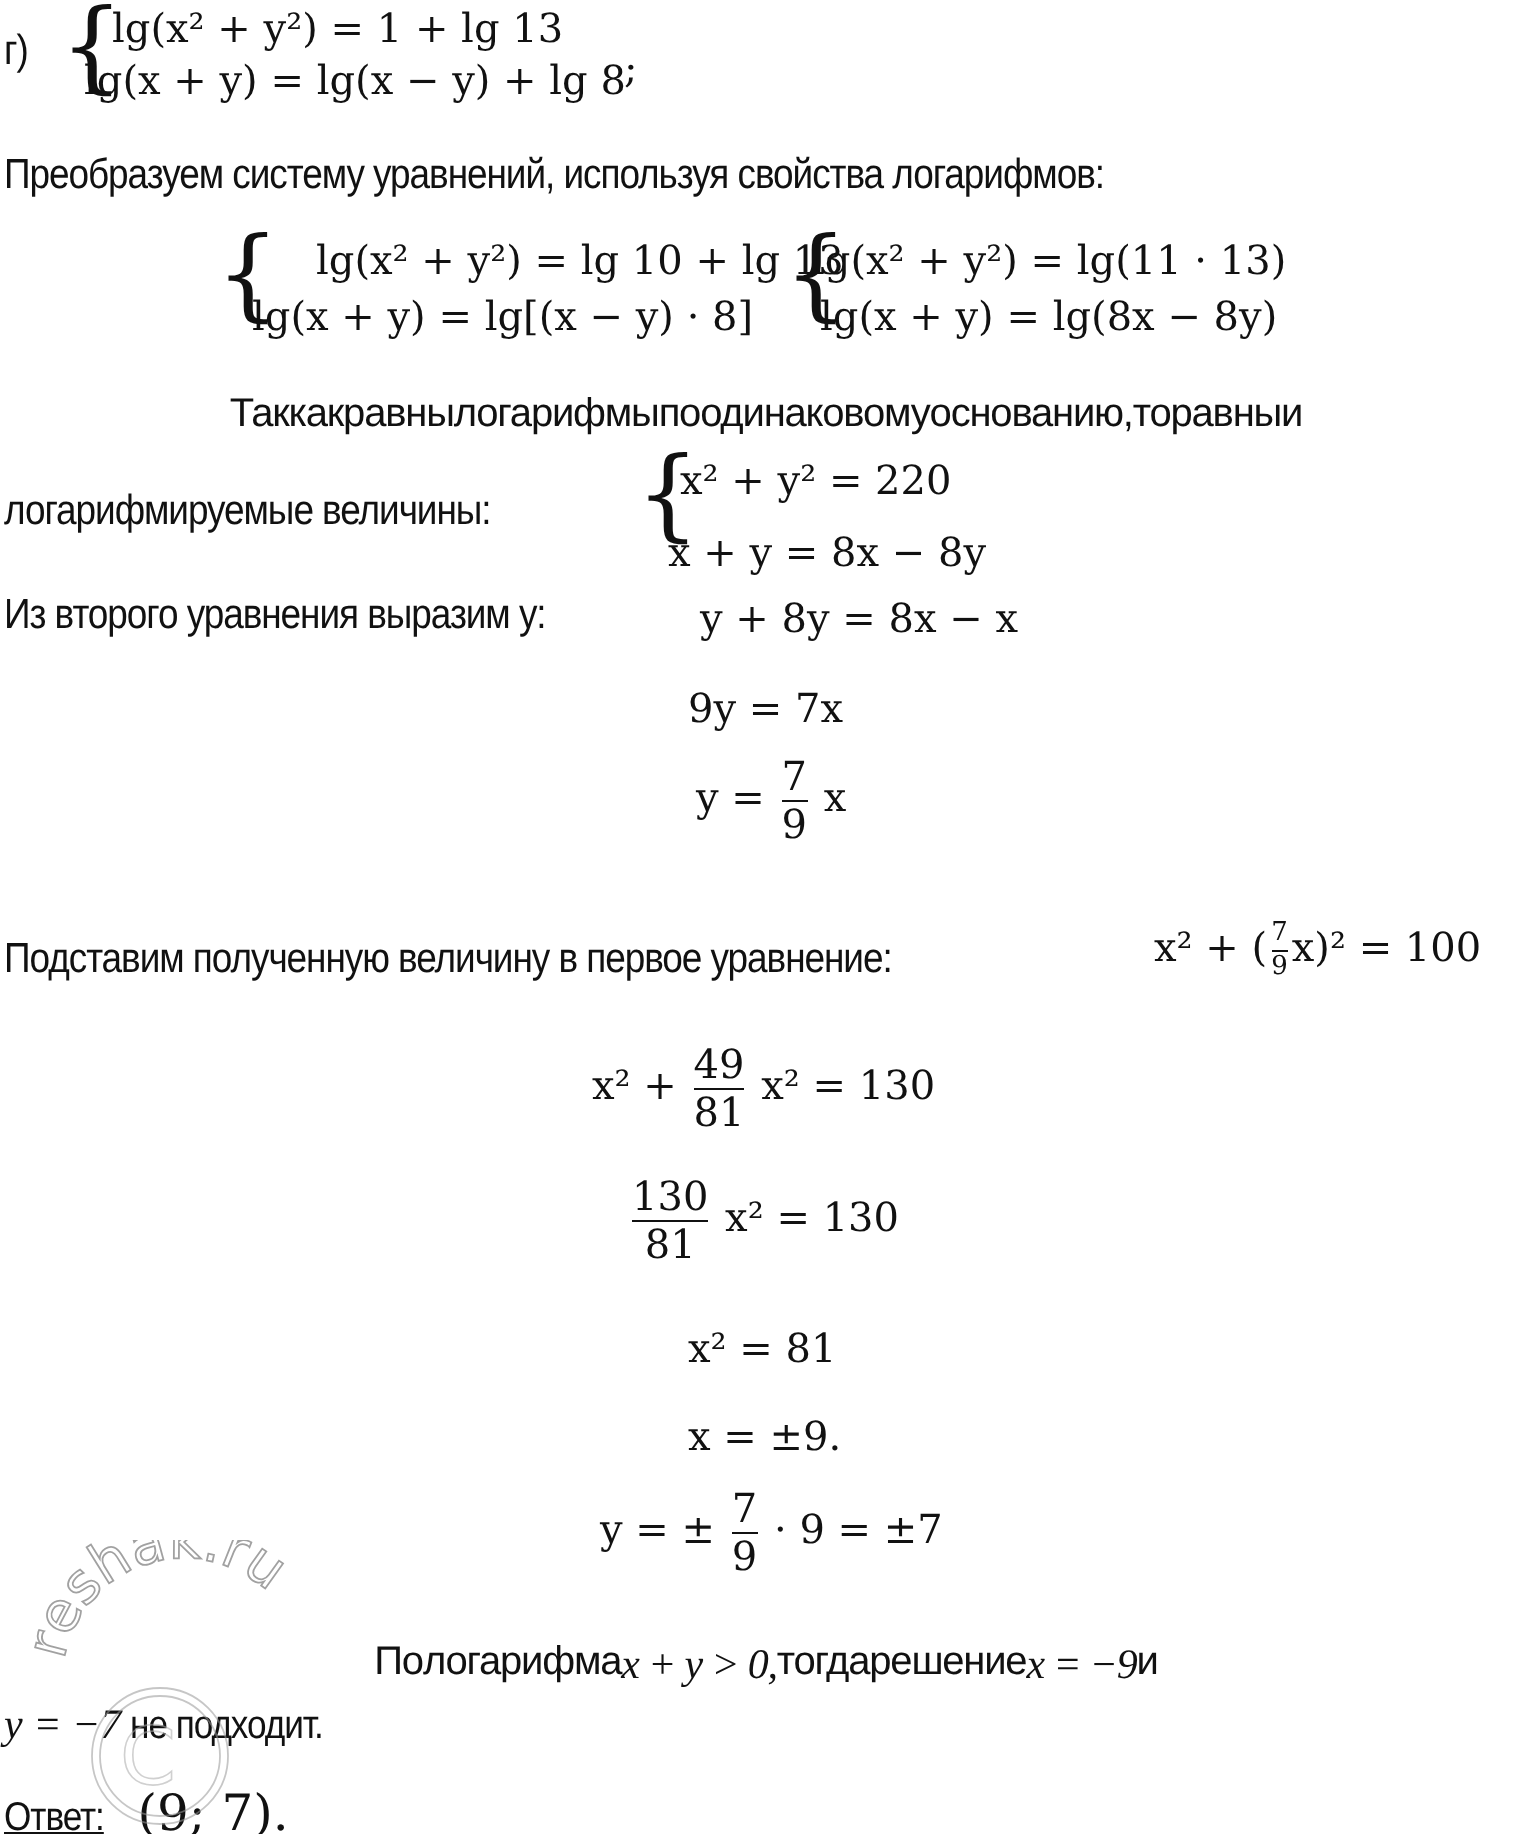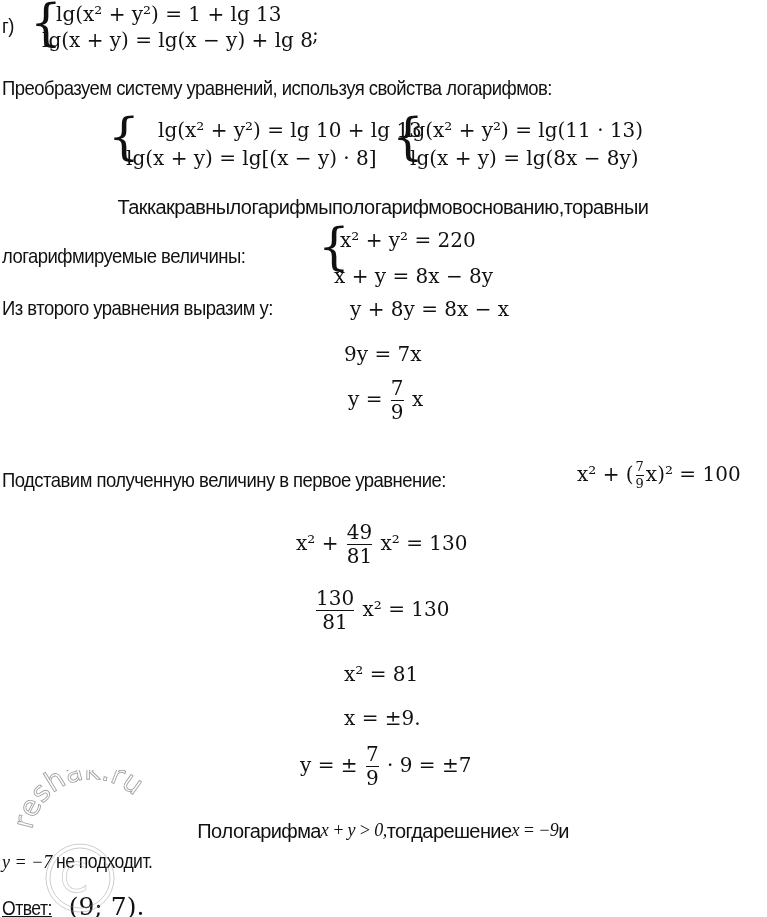--- a/index.html
+++ b/index.html
@@ -20,21 +20,21 @@
       font-family: "Liberation Sans", "DejaVu Sans", sans-serif;
       font-size: 21px;
       letter-spacing: -0.6px;
       transform: scaleX(0.88);
       transform-origin: left center;
     }
     .math {
       font-family: "DejaVu Serif", "Liberation Serif", serif;
       font-size: 20px;
     }
-    .math i, .mi { font-style: italic; font-family: "Liberation Serif", "DejaVu Serif", serif; font-size: 18px; }
+    .math i, .mi { font-style: italic; font-family: "Liberation Serif", "DejaVu Serif", serif; font-size: 21px; }
     .brace {
       position: absolute;
       font-family: "DejaVu Serif", serif;
       font-weight: 300;
       color: #111;
     }
     .frac {
       display: inline-block;
       vertical-align: middle;
       text-align: center;
@@ -76,21 +76,21 @@
 <div class="brace" style="left:392px; top:112px; font-size:50px; line-height:1;">{</div>
 <div class="abs math" style="left:406px; top:118px;">lg(x² + y²) = lg(11 · 13)</div>
 <div class="abs math" style="left:410px; top:146px;">lg(x + y) = lg(8x − 8y)</div>
 
 <div class="abs txt justify-line" style="left:2px; top:196px; transform:none; width:762px; font-size:20px;">
   <span>Так</span>
   <span>как</span>
   <span>равны</span>
   <span>логарифмы</span>
   <span>по</span>
-  <span>логарифмов</span>
+  <span>одинаковому</span>
   <span>основанию,</span>
   <span>то</span>
   <span>равны</span>
   <span>и</span>
 </div>
 <div class="abs txt" style="left:2px; top:244px;">логарифмируемые величины:</div>
 <div class="brace" style="left:318px; top:222px; font-size:50px; line-height:1;">{</div>
 <div class="abs math" style="left:340px; top:228px;">x² + y² = 220</div>
 <div class="abs math" style="left:334px; top:264px;">x + y = 8x − 8y</div>
 

